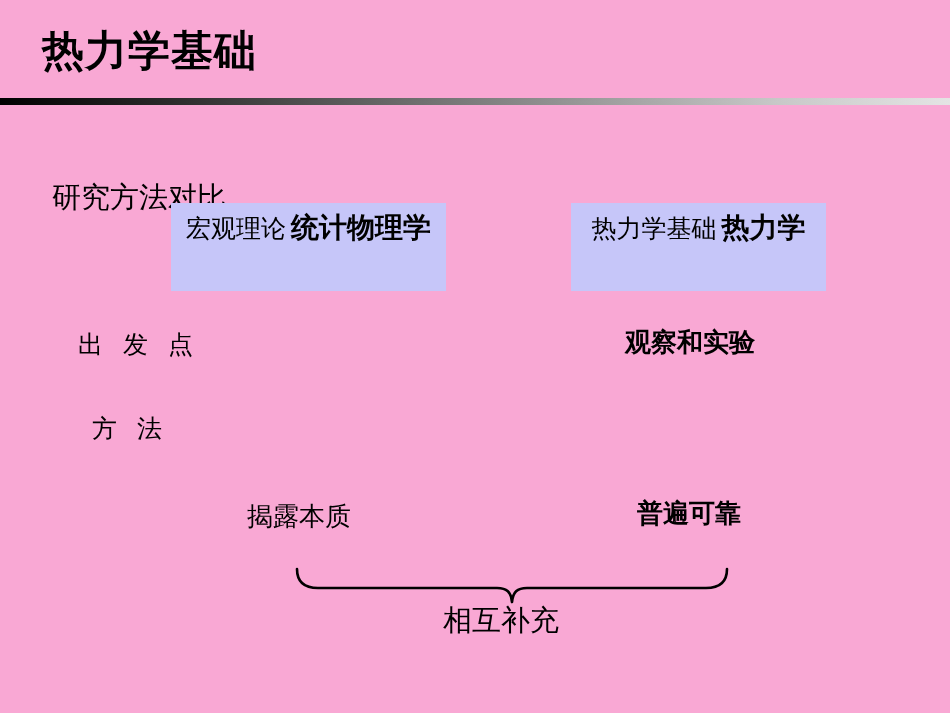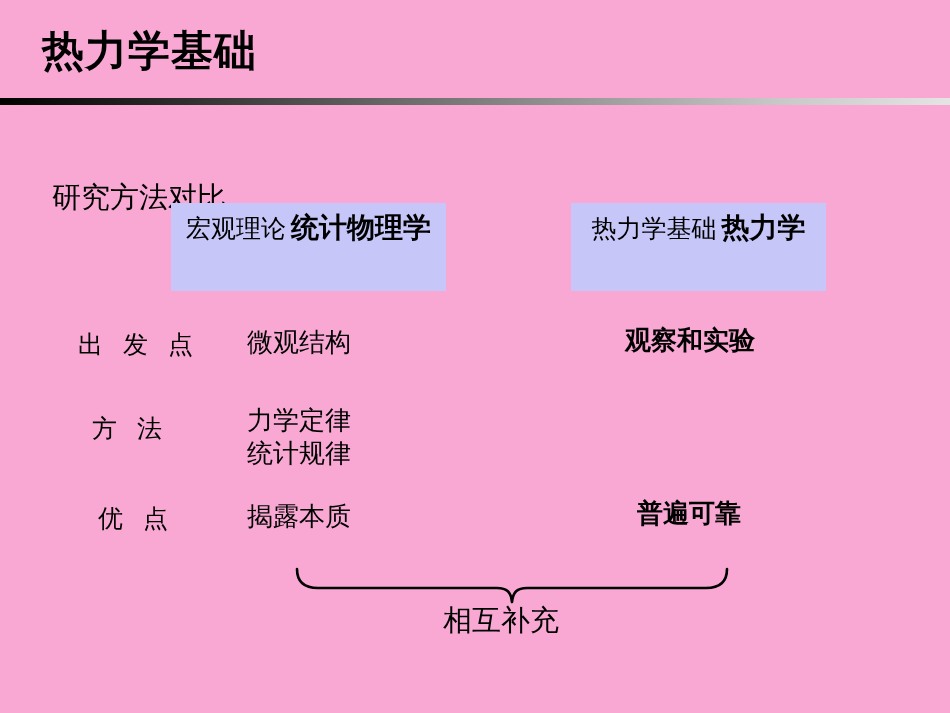--- a/index.html
+++ b/index.html
@@ -113,21 +113,21 @@
   }
   .col-right .cell-line {
     font-size: 26px;
     line-height: 33px;
     font-weight: bold;
   }
 
   
   #label-0 { left: 78px;  top: 328px; width: 140px; }
   #cell-l-0 { left: 247px; top: 326px; }
-  #cell-r-0 { left: 625px; top: 326px; font-family: Liberation Mono, monospace; }
+  #cell-r-0 { left: 625px; top: 326px; }
   
   #label-1 { left: 92px;  top: 412px; width: 120px; }
   #cell-l-1 { left: 247px; top: 404px; }
   #cell-r-1 { left: 637px; top: 400px; }
   
   #label-2 { left: 98px;  top: 502px; width: 110px; }
   #cell-l-2 { left: 247px; top: 500px; }
   #cell-r-2 { left: 637px; top: 497px; }
 
   
@@ -168,36 +168,28 @@
     <span class="box-line1">宏观理论</span>
     <span class="box-line2">统计物理学</span>
   </div>
 
   <div class="header-box" id="box-macro">
     <span class="box-line1">热力学基础</span>
     <span class="box-line2">热力学</span>
   </div>
 
   <div class="row-label" id="label-0">出 发 点</div>
-  <div class="cell col-left" id="cell-l-0">
-    <span class="cell-line">微观结构</span>
-  </div>
   <div class="cell col-right" id="cell-r-0">
     <span class="cell-line">观察和实验</span>
   </div>
 
   <div class="row-label" id="label-1">方 法</div>
-  <div class="cell col-left" id="cell-l-1">
-    <span class="cell-line">力学定律</span>
-    <span class="cell-line">统计规律</span>
-  </div>
   <div class="cell col-right" id="cell-r-1">
   </div>
 
-  <div class="row-label" id="label-2">优 点</div>
   <div class="cell col-left" id="cell-l-2">
     <span class="cell-line">揭露本质</span>
   </div>
   <div class="cell col-right" id="cell-r-2">
     <span class="cell-line">普遍可靠</span>
   </div>
 
   <div class="brace">
     <svg width="450" height="48" viewBox="0 0 450 48" fill="none" xmlns="http://www.w3.org/2000/svg">
       <path d="M12 11 C12 24, 20 30, 33 30 L212 30 C222 30, 226 34, 227 44

